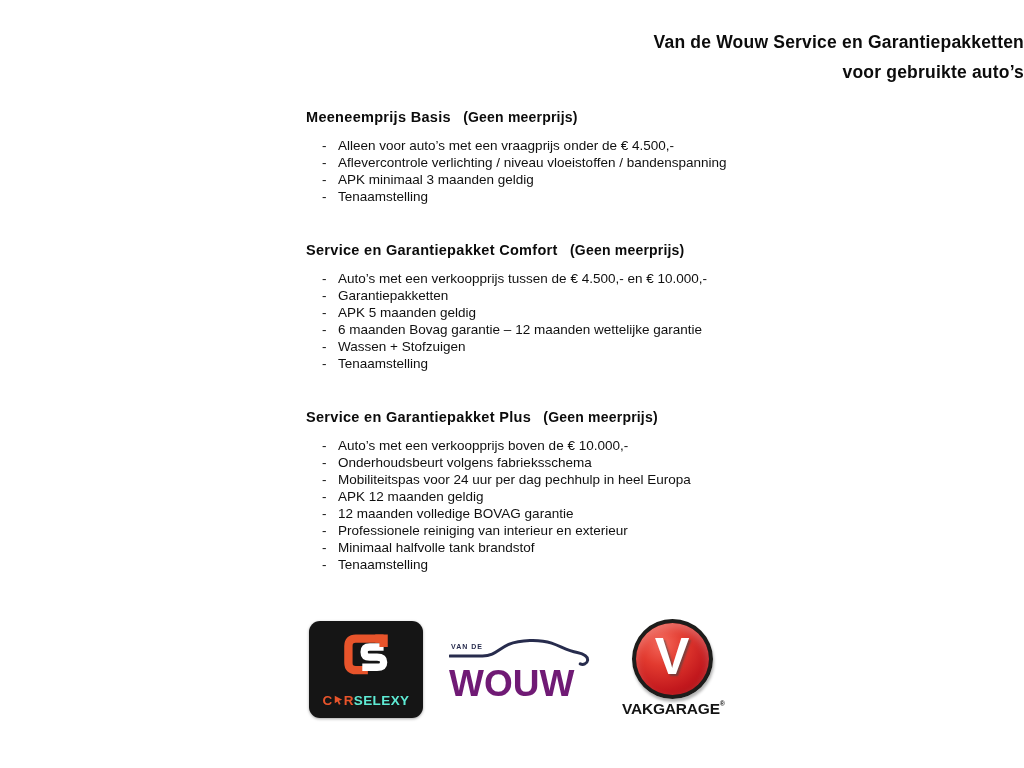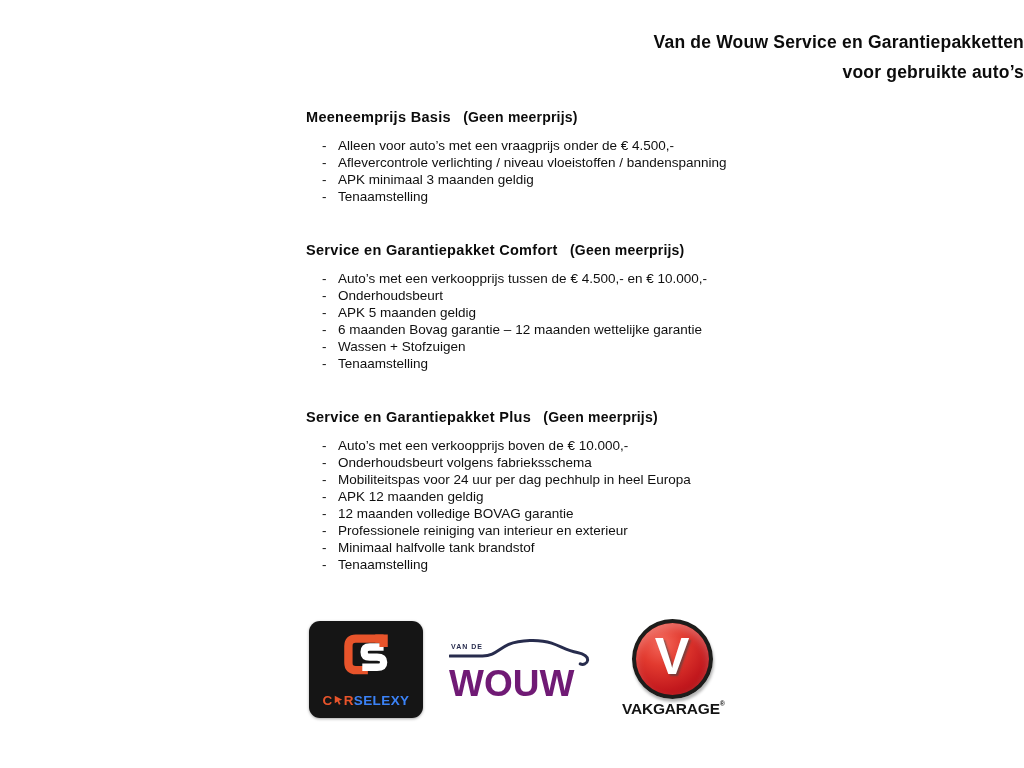--- a/index.html
+++ b/index.html
@@ -26,21 +26,21 @@
 
   
   .logo-carselexy {
     position:absolute; left:309px; top:621px; width:114px; height:97px;
     background:#151515; border-radius:11px; box-shadow:0 1px 3px rgba(0,0,0,0.35);
     display:flex; flex-direction:column; align-items:center; justify-content:space-between;
     padding:9px 6px 11px 6px; box-sizing:border-box;
   }
   .cs-wordmark { display:flex; align-items:center; font-size:13.5px; font-weight:bold; letter-spacing:0.4px; line-height:1; }
   .cs-orange { color:#e8542b; }
-  .cs-white { color:#3b82f6;text-align:center; }
+  .cs-white { color:#5eead4;text-align:center; }
   .cs-cursor { width:9px; height:11px; margin:0 1px; }
 
   
   .logo-wouw { position:absolute; left:449px; top:638px; width:146px; height:64px; }
   .wouw-subtitle { position:absolute; top:5px; left:2px; font-size:7px; font-weight:bold; letter-spacing:1px; color:#272c4d; }
   .wouw-car { position:absolute; top:1px; left:0; }
   .wouw-name { position:absolute; left:0; bottom:0; font-size:37px; font-weight:bold; letter-spacing:0px; line-height:1; color:#701a75; }
 
   
   .logo-vakgarage { position:absolute; left:622px; top:619px; width:100px; height:100px; text-align:center; }
@@ -100,21 +100,21 @@
         <span>Service en Garantiepakket Comfort</span>
         <span class="heading-note">(Geen meerprijs)</span>
       </h3>
       <ul class="items">
         <li class="item">
             <span class="item-dash">-</span>
             <span>Auto’s met een verkoopprijs tussen de € 4.500,- en € 10.000,-</span>
           </li>
         <li class="item">
             <span class="item-dash">-</span>
-            <span>Onderhoudsbeurt</span>
+            <span>Garantiepakketten</span>
           </li>
         <li class="item">
             <span class="item-dash">-</span>
             <span>APK 5 maanden geldig</span>
           </li>
         <li class="item">
             <span class="item-dash">-</span>
             <span>6 maanden Bovag garantie  –  12 maanden wettelijke garantie</span>
           </li>
         <li class="item">

